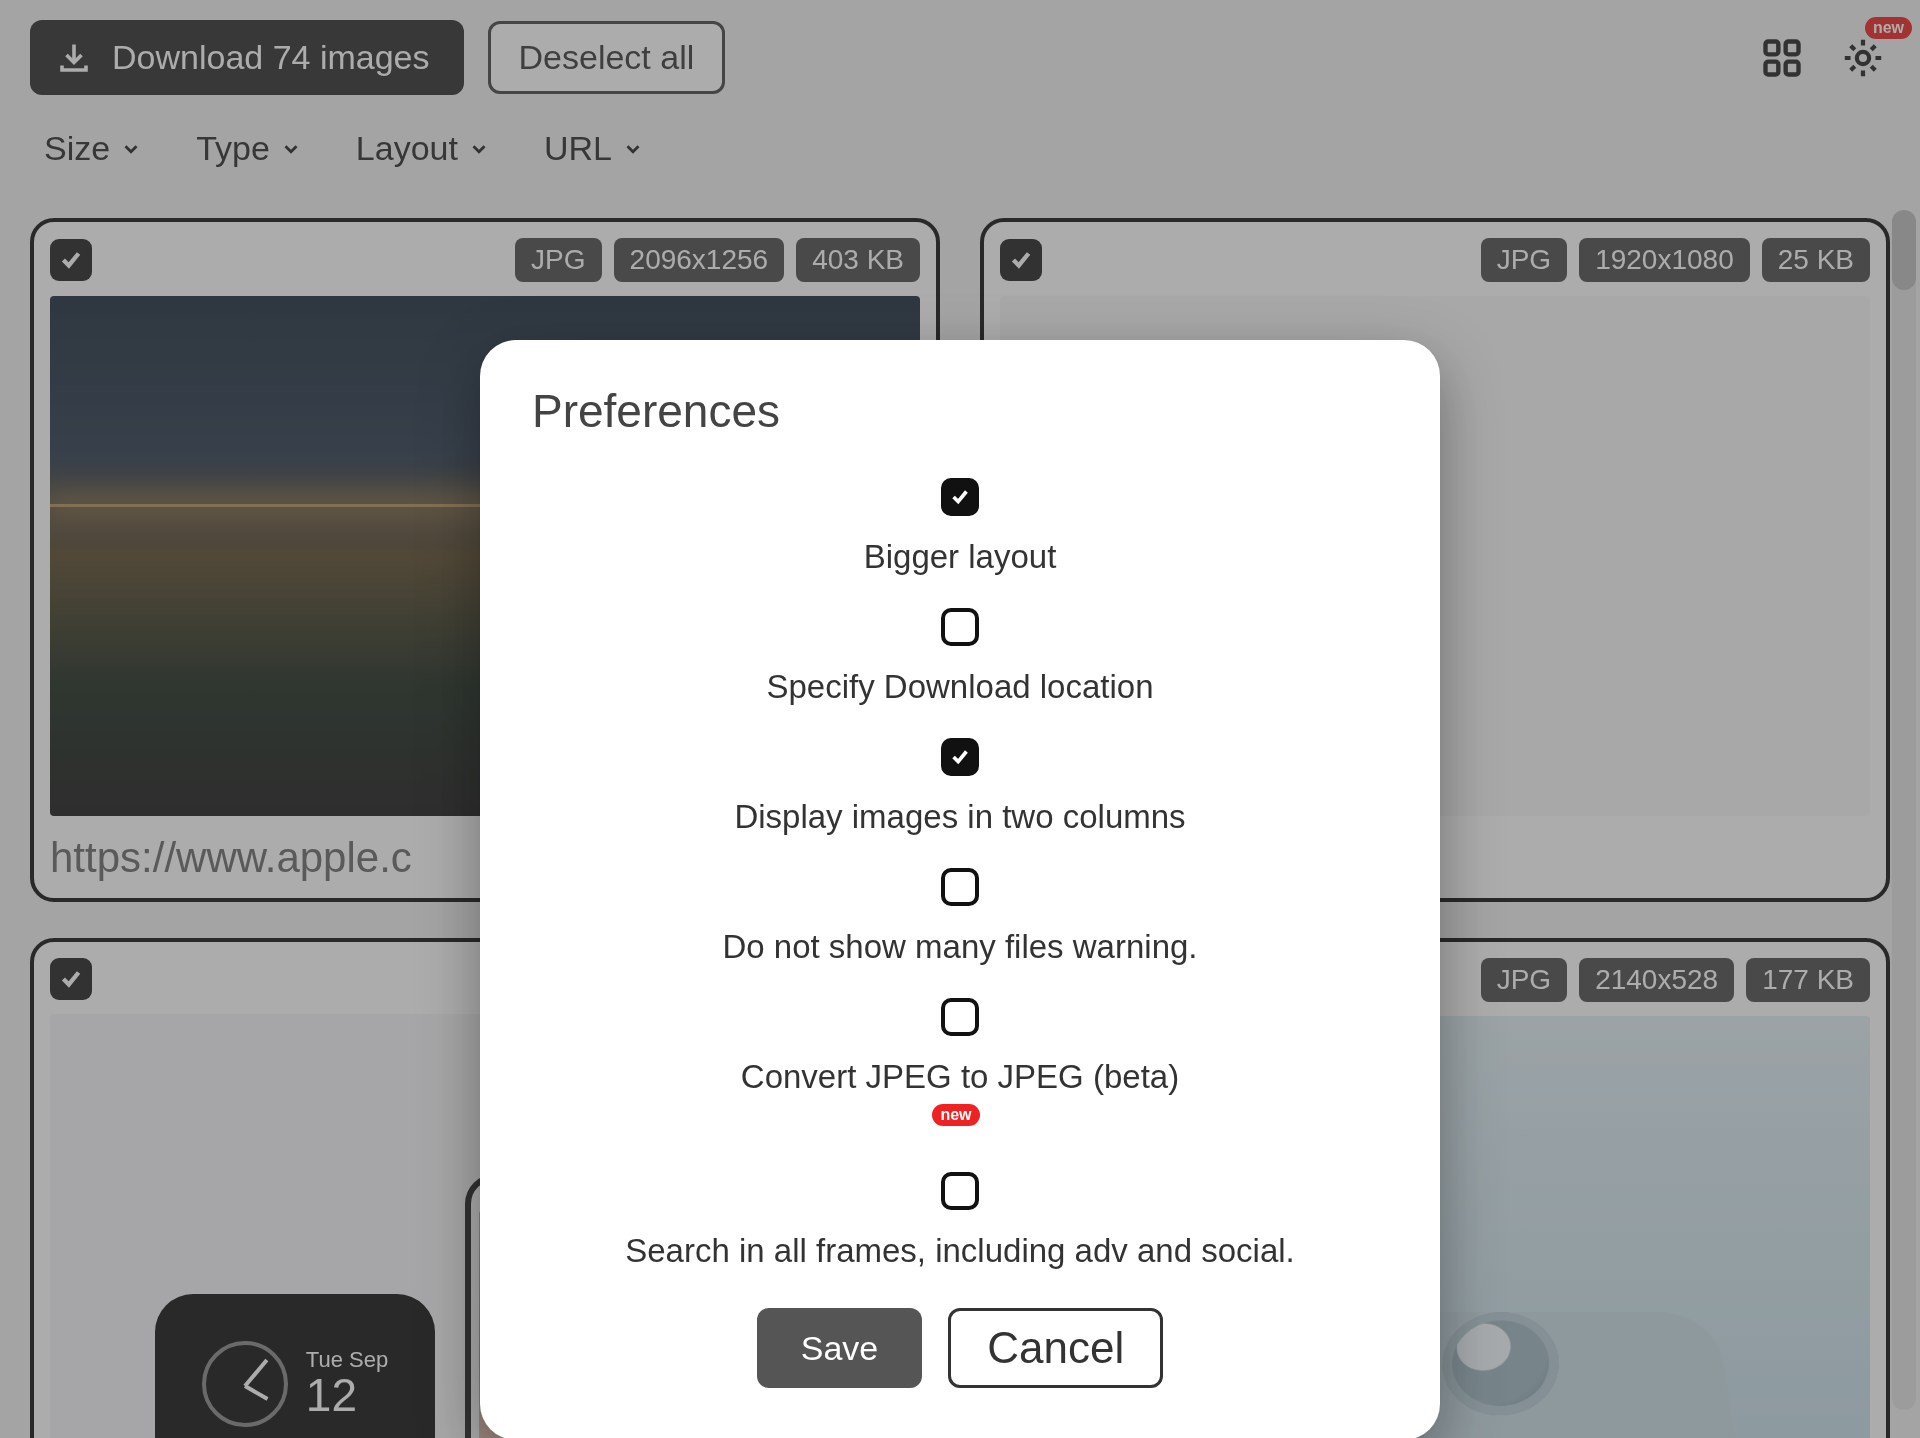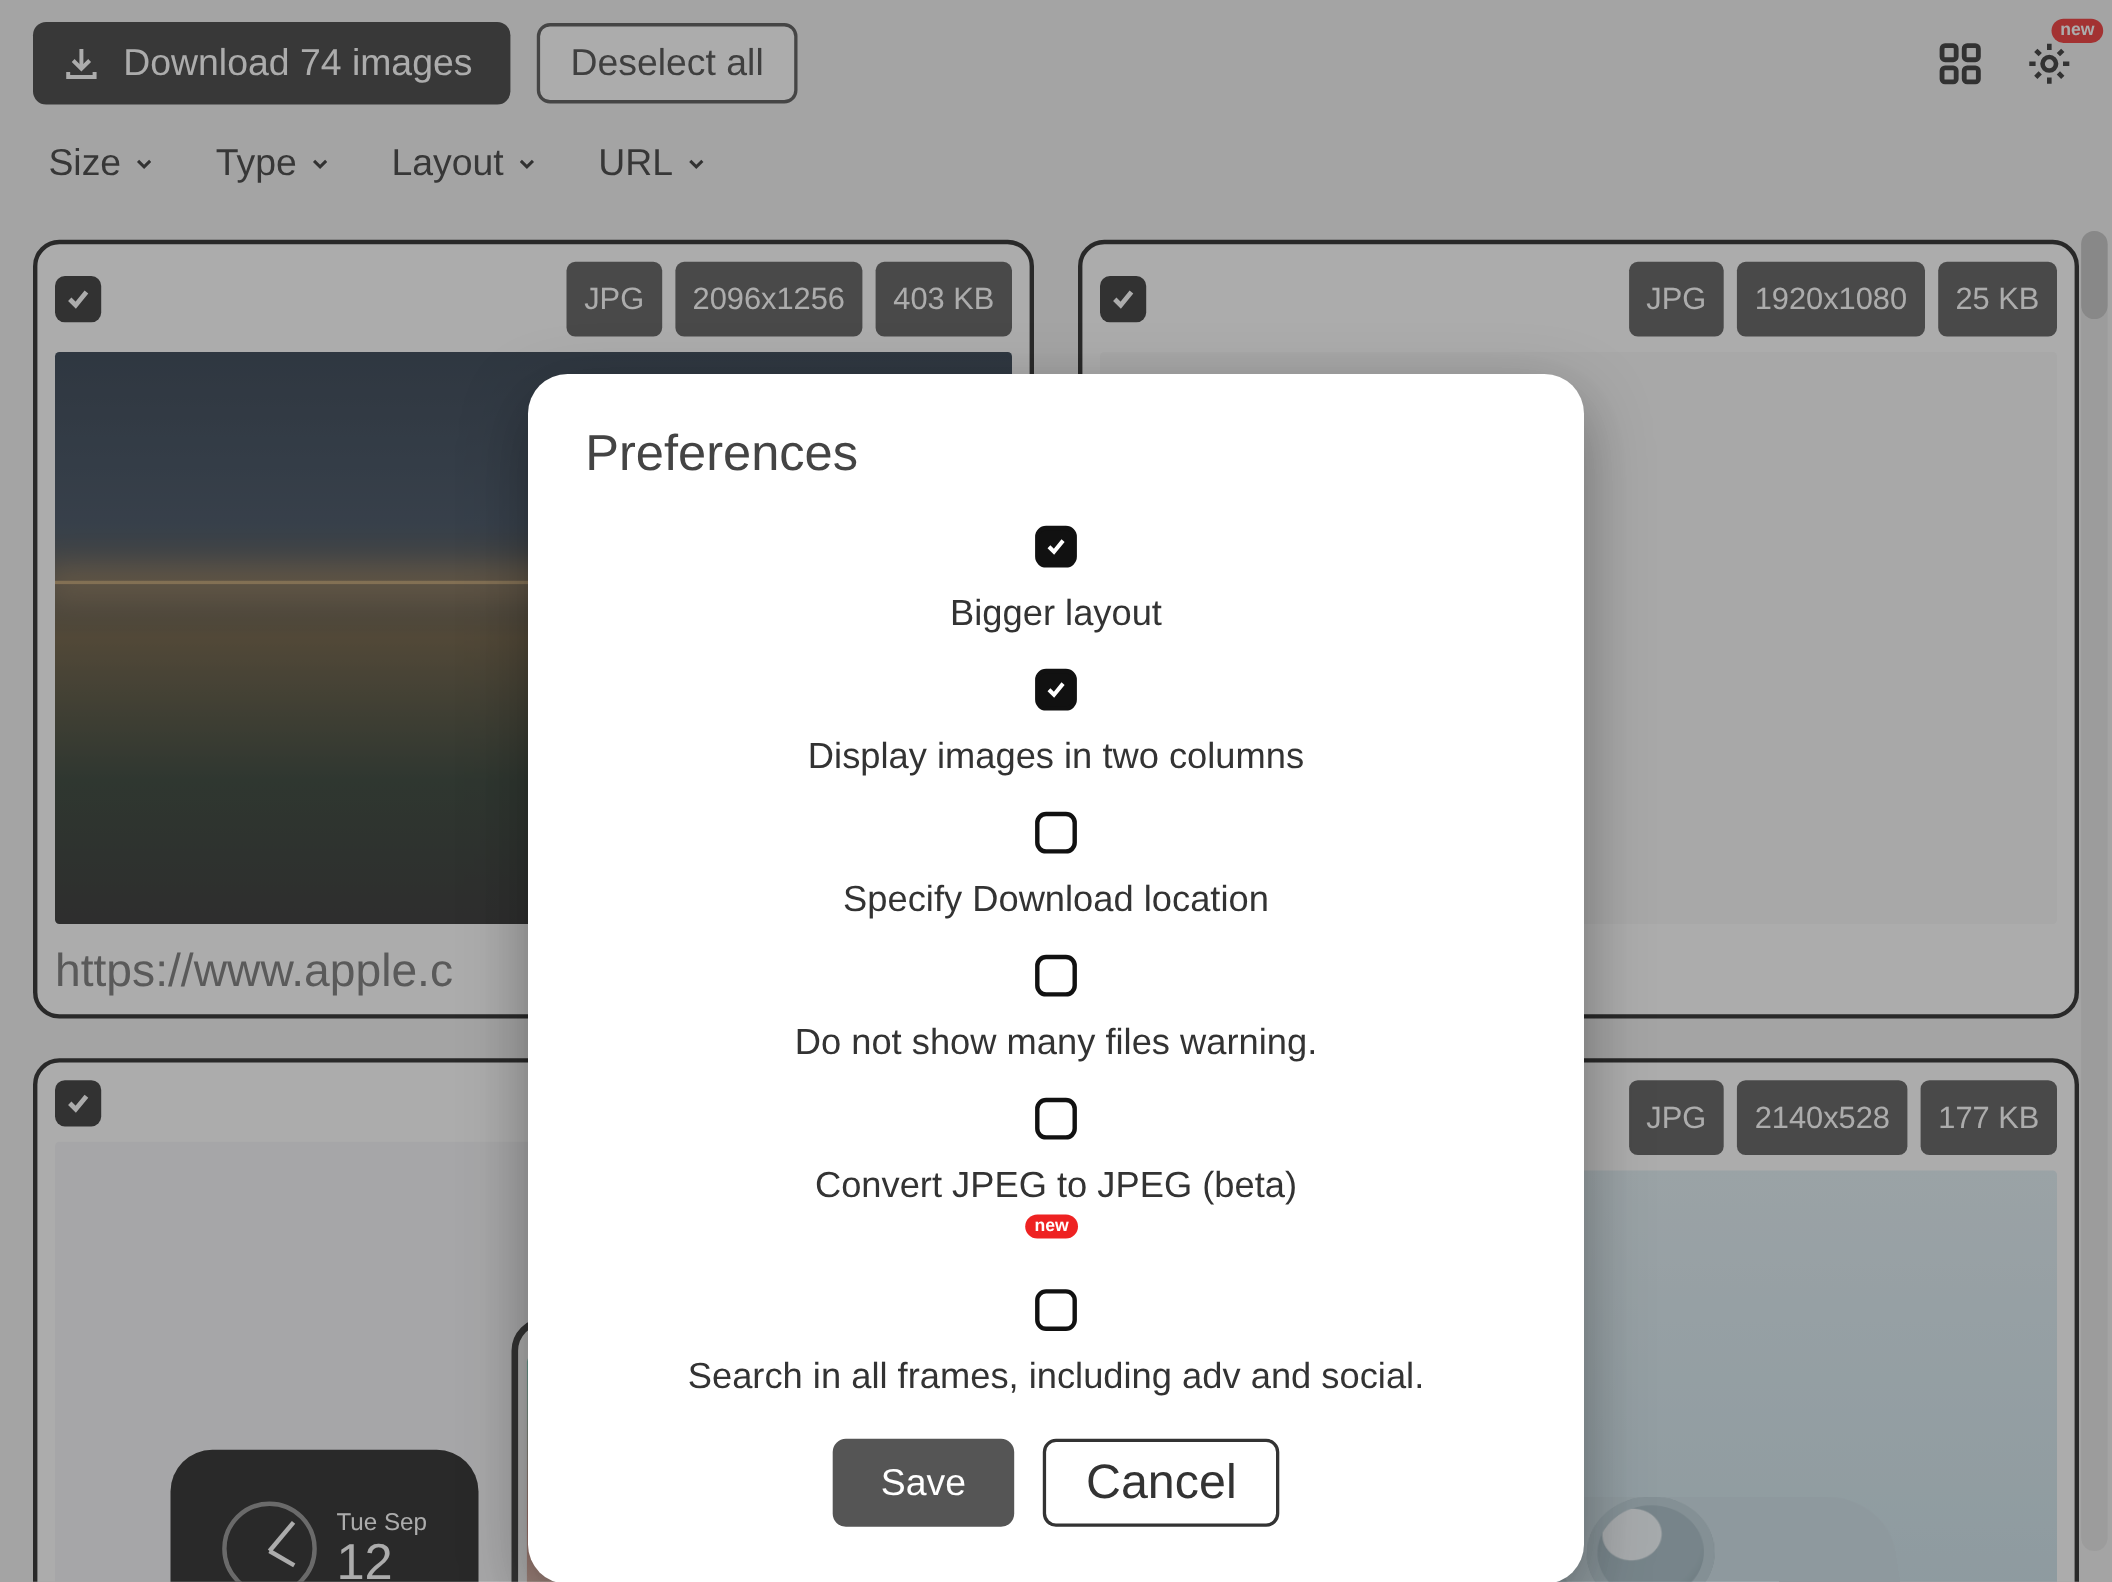--- a/index.html
+++ b/index.html
@@ -120,21 +120,21 @@
     width: 42px; height: 42px;
     border-radius: 9px;
     background: #222;
     display: flex; align-items: center; justify-content: center;
   }
   .pills { display: flex; gap: 12px; }
   .pill {
     background: #4c4c4c;
     color: #fff;
     font-size: 28px;
-    padding: 18px 16px;
+    padding: 6px 16px;
     border-radius: 8px;
   }
   .thumb {
     width: 100%;
     height: 520px;
     border-radius: 4px;
     position: relative;
     overflow: hidden;
   }
   .url {
@@ -412,31 +412,31 @@
   <div class="pref-row">
     <span class="cb on">
       <svg width="22" height="22" viewBox="0 0 24 24" fill="none" stroke="#fff" stroke-width="4">
           <path d="M5 12l5 5 9-11"></path>
         </svg>
     </span>
     <span>Bigger layout</span>
   </div>
 
   <div class="pref-row">
+    <span class="cb"></span>
+    <span>Specify Download location</span>
+  </div>
+
+  <div class="pref-row">
     <span class="cb on">
       <svg width="22" height="22" viewBox="0 0 24 24" fill="none" stroke="#fff" stroke-width="4">
           <path d="M5 12l5 5 9-11"></path>
         </svg>
     </span>
     <span>Display images in two columns</span>
-  </div>
-
-  <div class="pref-row">
-    <span class="cb"></span>
-    <span>Specify Download location</span>
   </div>
 
   <div class="pref-row">
     <span class="cb"></span>
     <span>Do not show many files warning.</span>
   </div>
 
   <div class="pref-row">
     <span class="cb"></span>
     <span>Convert JPEG to JPEG (beta)</span>

